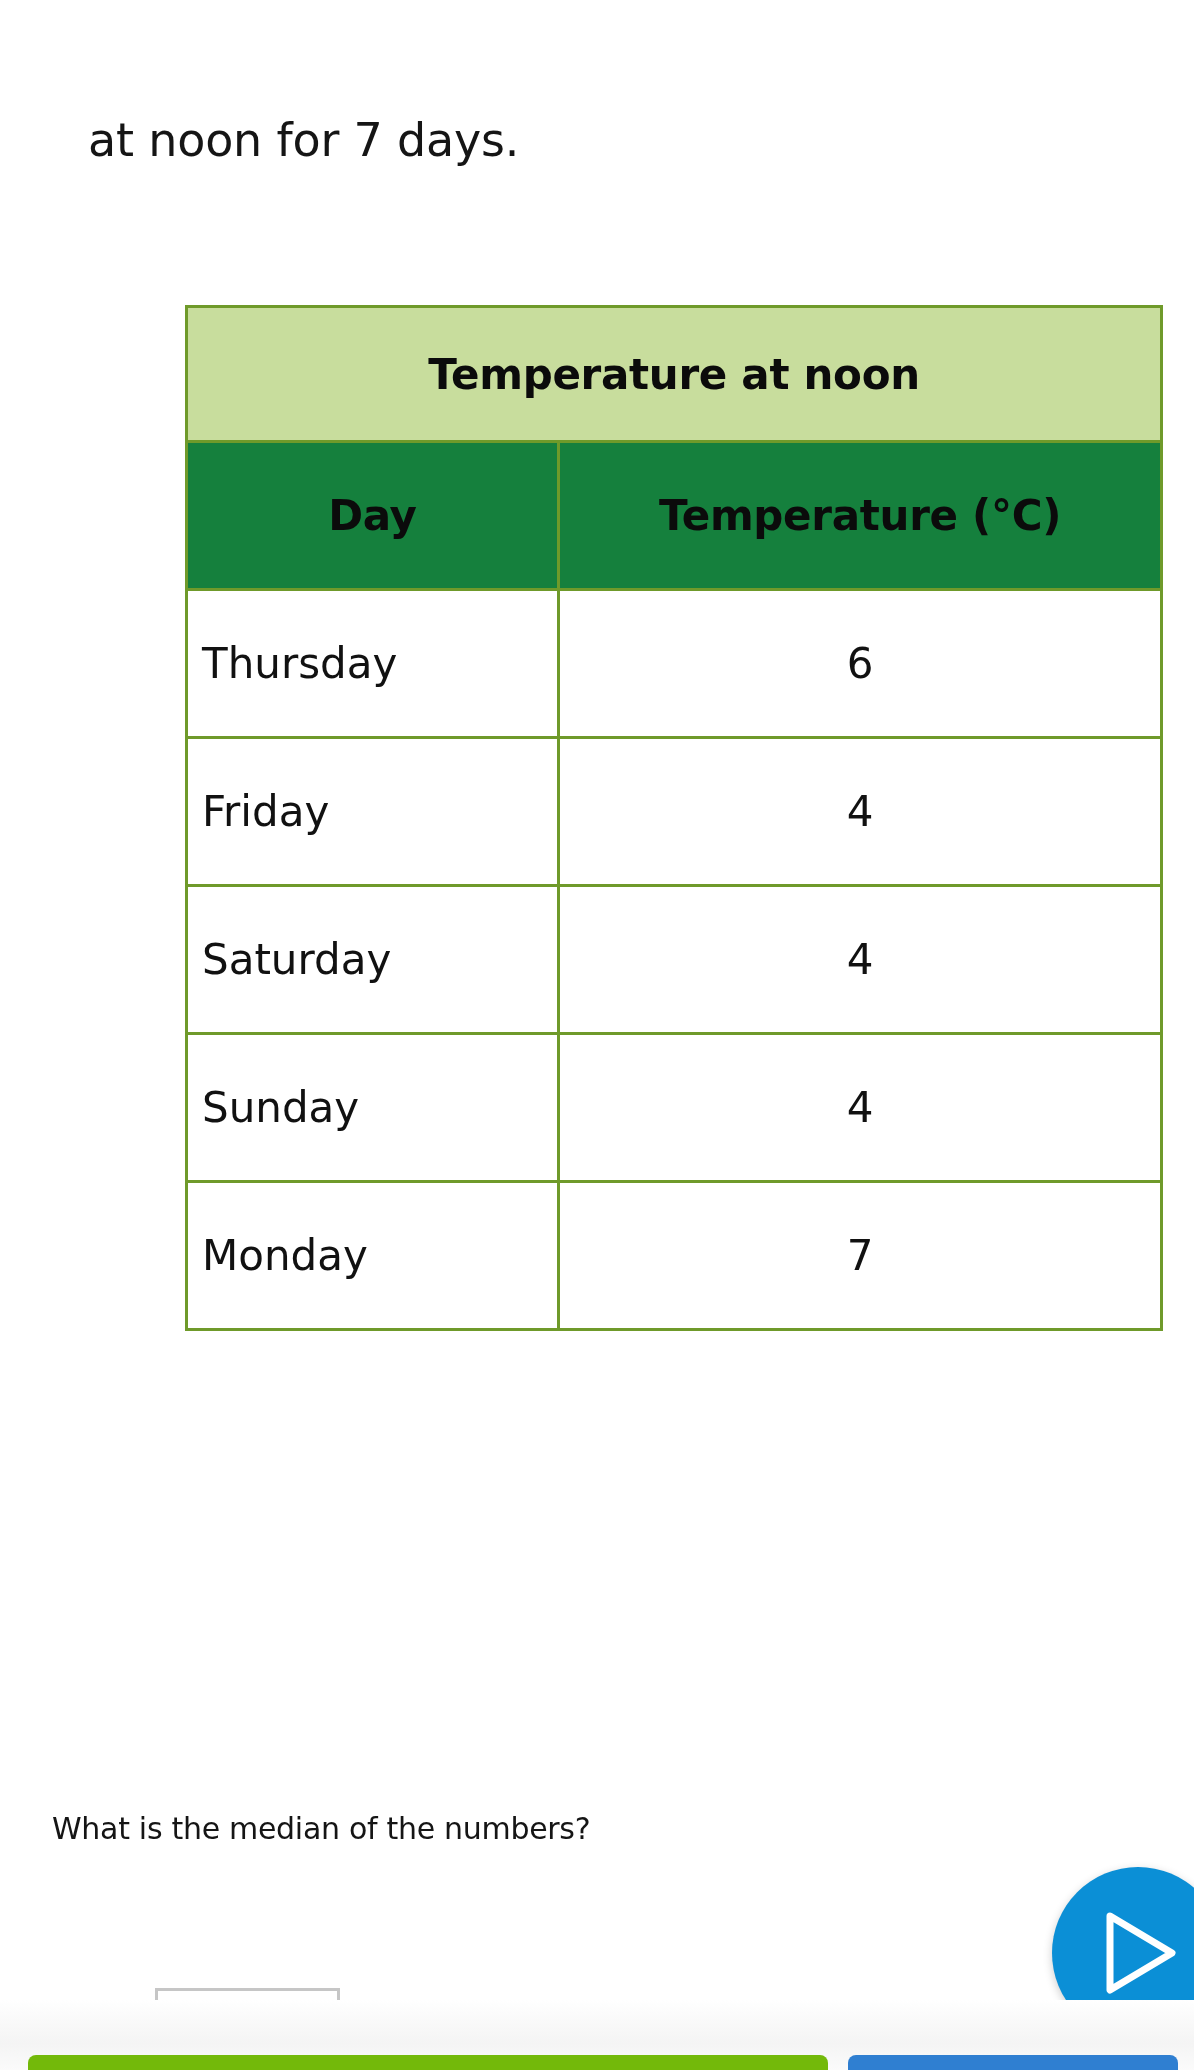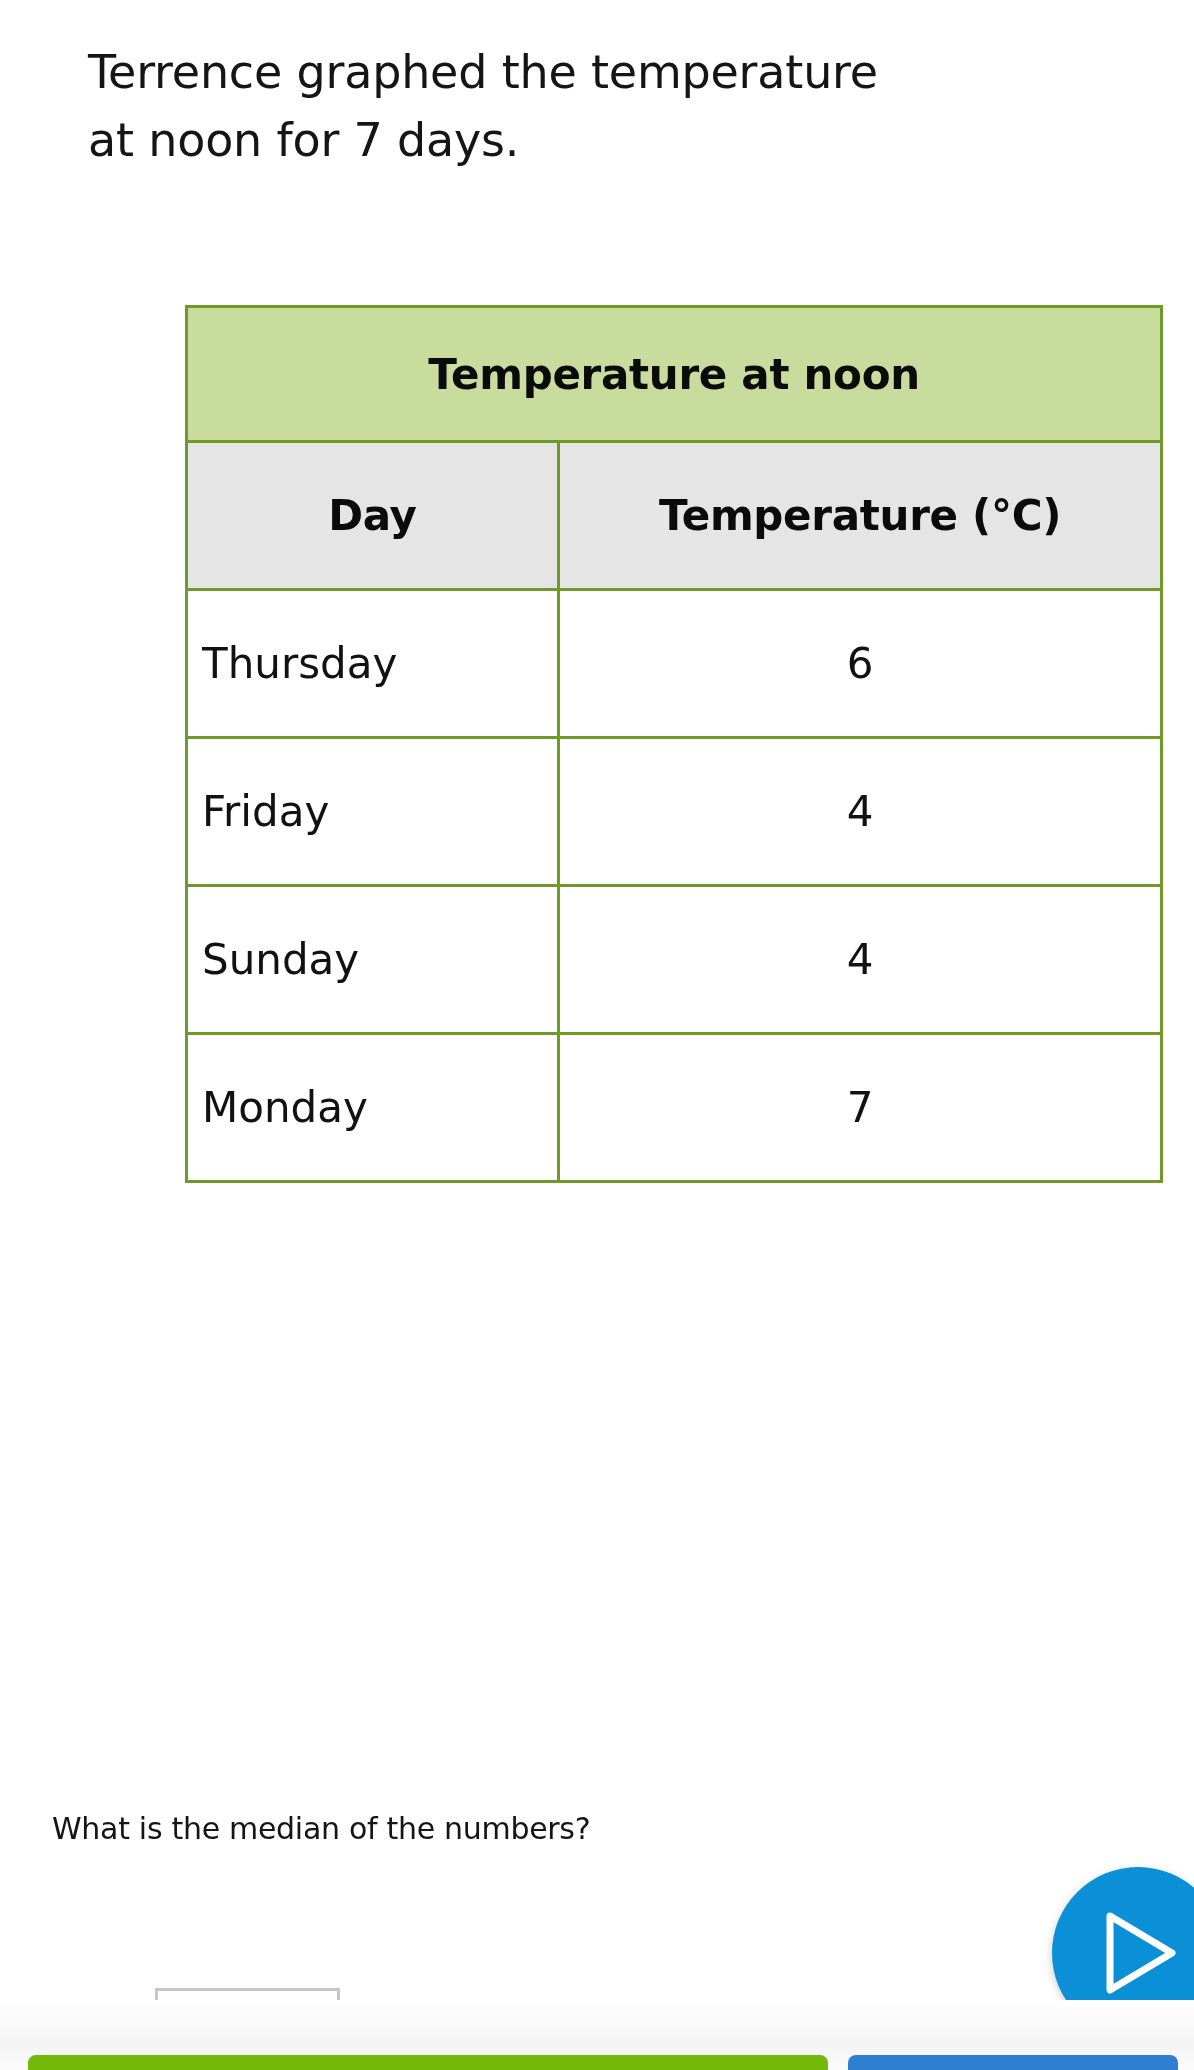--- a/index.html
+++ b/index.html
@@ -52,21 +52,21 @@
     text-align: center;
     font-size: 42px;
     font-weight: bold;
     color: #0b0b0b;
     height: 135px;
     padding: 0 10px;
     letter-spacing: -0.3px;
   }
 
   .tbl-colhead {
-    background: #e5e5e5;
+    background: #15803d;
     border: 3px solid #6f9a2a;
     text-align: center;
     font-size: 42px;
     font-weight: bold;
     color: #0b0b0b;
     height: 148px;
     padding: 0 8px;
     letter-spacing: -0.3px;
   }
 
@@ -184,21 +184,21 @@
     overflow: hidden;
     padding: 0;
   }
 
   .hidden-label { visibility: hidden; }
 </style>
 </head>
 <body>
 
 <div class="prompt">
-  <span>Terrence graphed the temperature</span><br>
+  <br>
   <span>at noon for 7 days.</span>
 </div>
 
 <div class="table-wrap">
   <table class="data-table">
     <colgroup>
       <col class="col-day">
       <col class="col-value">
     </colgroup>
     <thead>
@@ -213,20 +213,24 @@
     <tbody>
       <tr>
         <td class="cell-day">Thursday</td>
         <td class="cell-value">6</td>
       </tr>
       <tr>
         <td class="cell-day">Friday</td>
         <td class="cell-value">4</td>
       </tr>
       <tr>
+        <td class="cell-day">Saturday</td>
+        <td class="cell-value">4</td>
+      </tr>
+      <tr>
         <td class="cell-day">Sunday</td>
         <td class="cell-value">4</td>
       </tr>
       <tr>
         <td class="cell-day">Monday</td>
         <td class="cell-value">7</td>
       </tr>
     </tbody>
   </table>
 </div>

